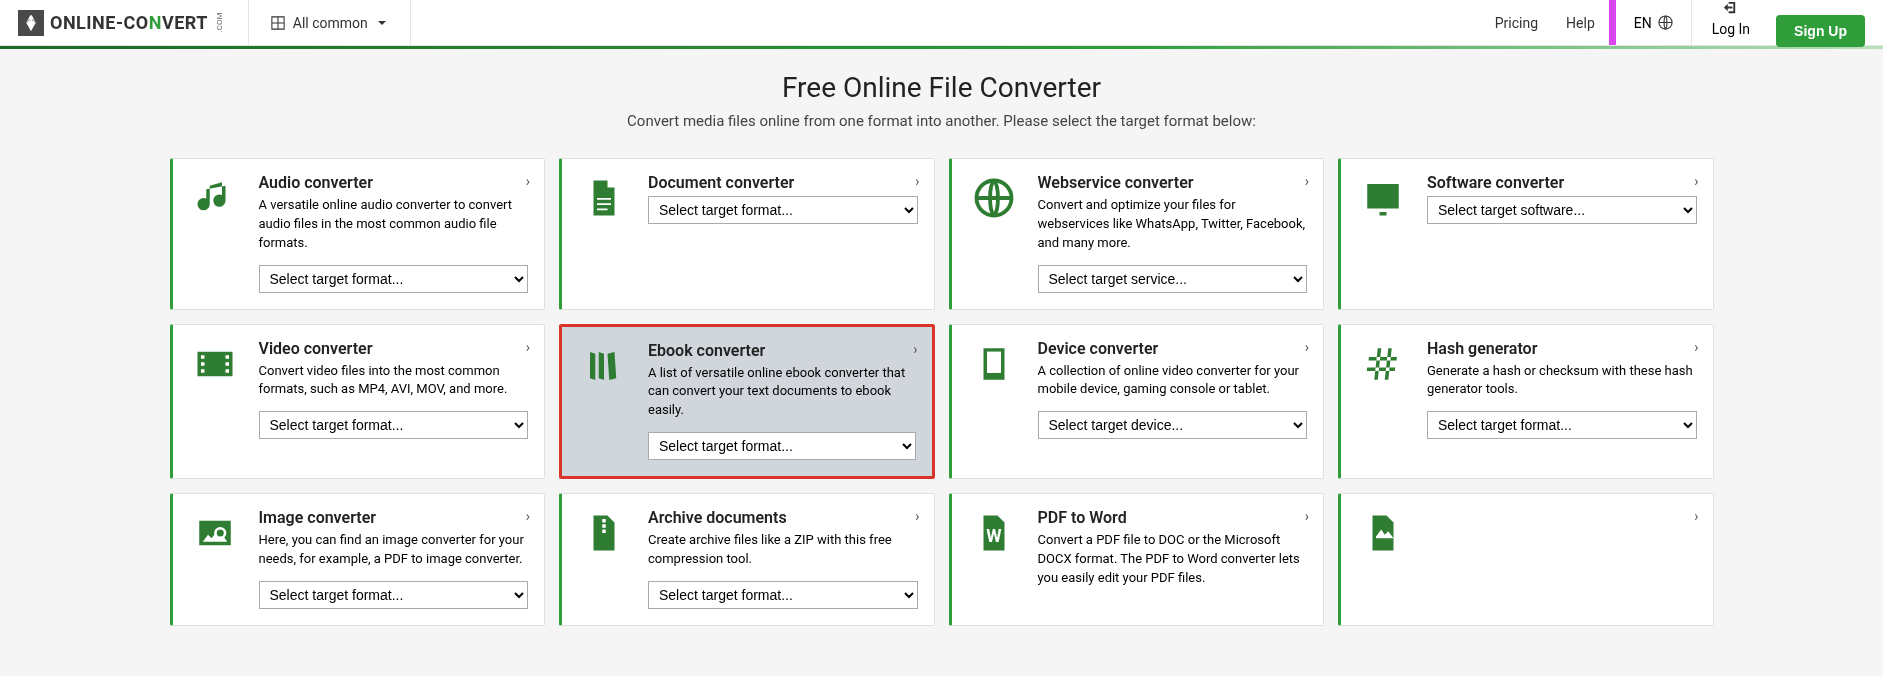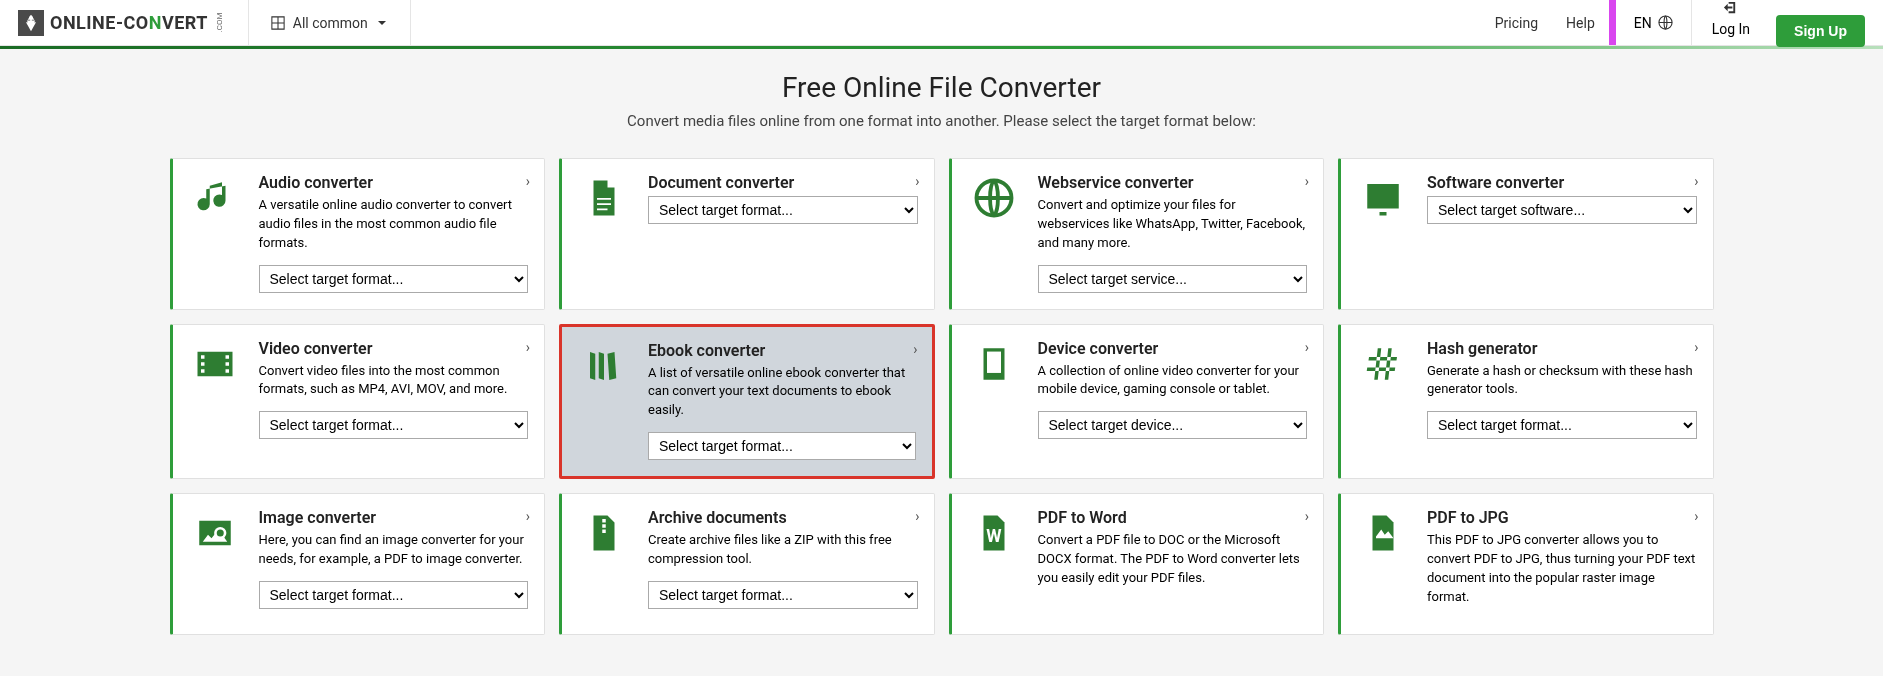--- a/index.html
+++ b/index.html
@@ -231,20 +231,15 @@
     </div>
     <div class="chev">›</div>
     </div>
     <div class="card">
     <div class="card-icon">
         <svg viewBox="0 0 24 24">
           <path d="M6 2h8l4 4v16H6V2z" fill="#2e7d32"></path>
           <path d="M8 14l3-4 2 3 2-2 3 4H8z" fill="#fff"></path>
         </svg>
       </div>
-    <div class="card-body">
-      <div class="card-title">PDF to JPG</div>
-      <div class="card-desc">This PDF to JPG converter allows you to convert PDF to JPG, thus turning your PDF text document into the popular raster image format.</div>
-
-    </div>
     <div class="chev">›</div>
     </div>
   </div>
 
 </body></html>

